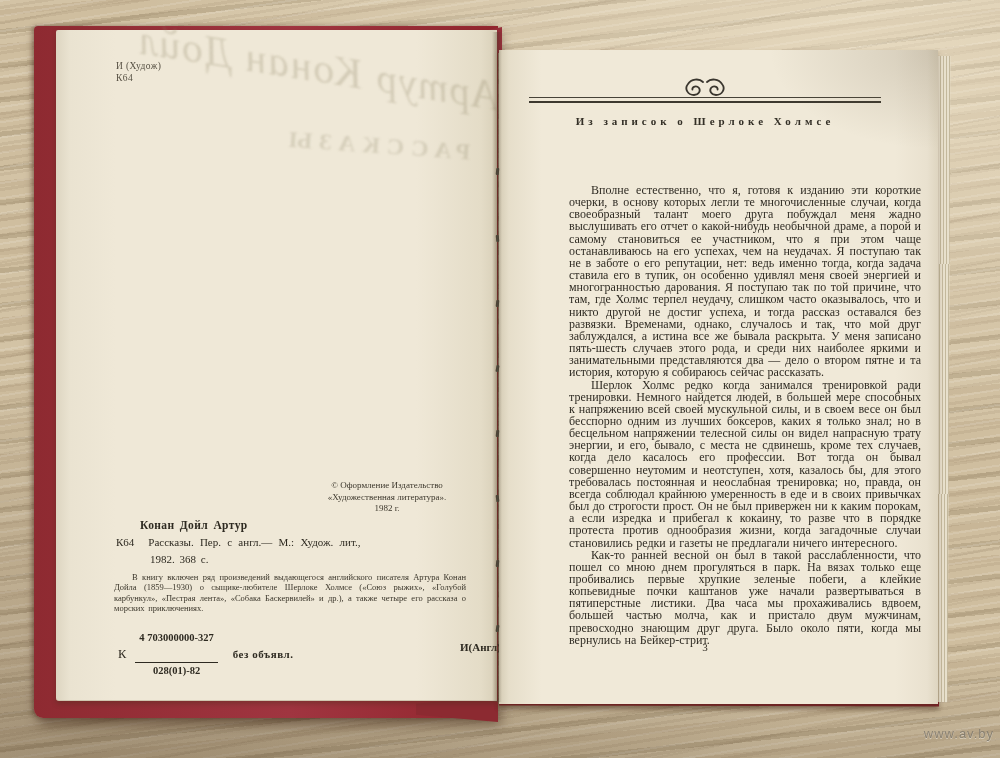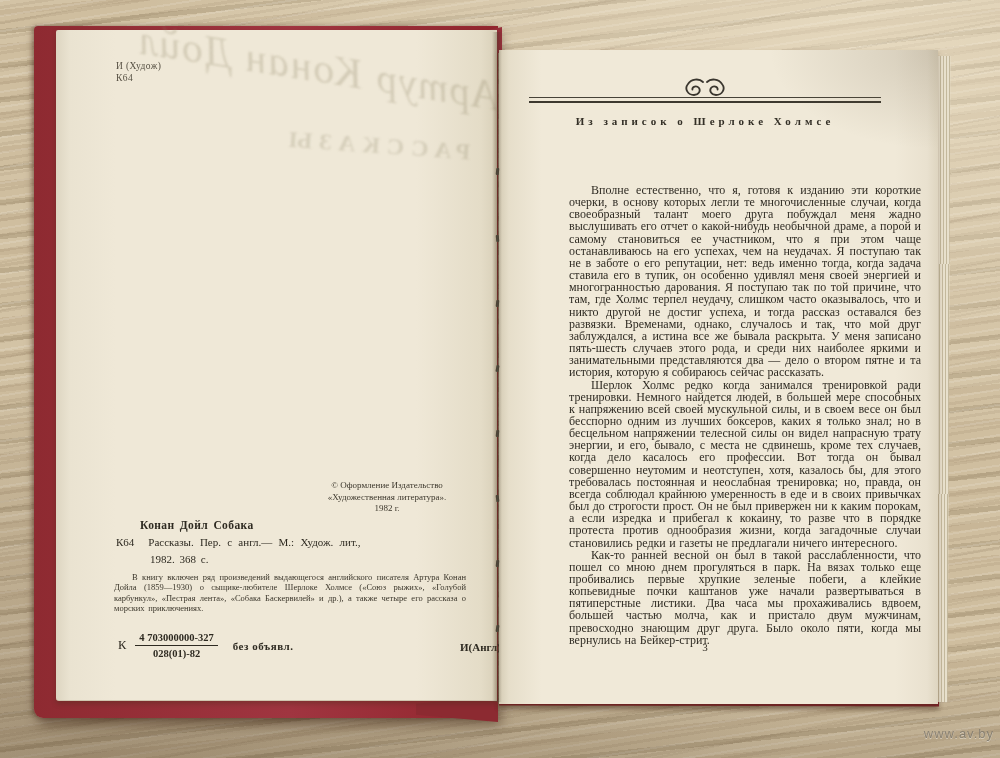--- a/index.html
+++ b/index.html
@@ -98,21 +98,21 @@
   .lp-cat-row{position:absolute;left:60px;top:506px;width:360px;font-size:11px;color:#2e2a21;display:flex;gap:14px;word-spacing:3.5px;}
   .lp-cat-l2{position:absolute;left:94px;top:523px;font-size:11px;color:#2e2a21;word-spacing:2px;}
   .lp-annot{
     position:absolute;left:58px;top:542px;width:352px;
     font-size:8.5px;line-height:10.3px;text-align:justify;text-indent:18px;
     color:#3a352a;word-spacing:1.5px;
   }
   .lp-index{position:absolute;left:62px;top:601px;display:flex;align-items:center;gap:9px;color:#2e2a21;}
   .idx-letter{font-size:12.5px;}
   .fraction{text-align:center;font-size:10.5px;font-weight:bold;line-height:13px;}
-  .frac-top{padding:0 4px 1px;border-bottom:1.3px solid #2e2a21;}
+  .frac-top{padding:0 4px 18px;border-bottom:1.3px solid #2e2a21;}
   .frac-bot{padding-top:1px;}
   .idx-suffix{font-weight:bold;font-size:11px;margin-left:6px;letter-spacing:.5px;}
   .lp-index-right{position:absolute;left:404px;top:611px;font-weight:bold;font-size:11px;color:#2e2a21;}
   
   .rp-ornament{position:absolute;left:180px;top:27px;}
   .rp-rule{position:absolute;left:30px;top:47px;width:352px;height:3px;border-top:1px solid #474338;border-bottom:2px solid #3d392f;}
   .rp-series{position:absolute;left:30px;top:65px;width:352px;text-align:center;font-size:11px;font-weight:bold;letter-spacing:4px;color:#332f26;}
   .rp-title{position:absolute;left:30px;top:101px;width:352px;text-align:center;font-size:13px;font-weight:bold;letter-spacing:1.5px;color:#2e2a22;}
   .rp-body{position:absolute;left:30px;top:134px;width:352px;font-size:12px;line-height:12.15px;text-align:justify;color:#2f2b23;word-spacing:.5px;margin-left:40px;}
   .rp-body p{margin:0;text-indent:22px;hyphens:auto;}
@@ -146,21 +146,21 @@
     <div class="lp-ghost-script">Артур Конан Дойл</div>
     <div class="lp-ghost-title">РАССКАЗЫ</div>
 
 
     <div class="lp-copyright">
       <div>© Оформление  Издательство</div>
       <div>«Художественная  литература».</div>
       <div>1982 г.</div>
     </div>
 
-    <div class="lp-author">Конан Дойл Собака</div>
+    <div class="lp-author">Конан Дойл Артур</div>
     <div class="lp-cat-row">
       <span>К64</span>
       <span>Рассказы. Пер. с англ.— М.: Худож. лит.,</span>
     </div>
     <div class="lp-cat-l2">1982. 368 с.</div>
 
     <div class="lp-annot">В книгу включен ряд произведений выдающегося английского писателя Артура Конан Дойла (1859—1930) о сыщике-любителе Шерлоке Холмсе («Союз рыжих», «Голубой карбункул», «Пестрая лента», «Собака Баскервилей» и др.), а также четыре его рассказа о морских приключениях.</div>
 
     <div class="lp-index">
       <span class="idx-letter">К</span>

